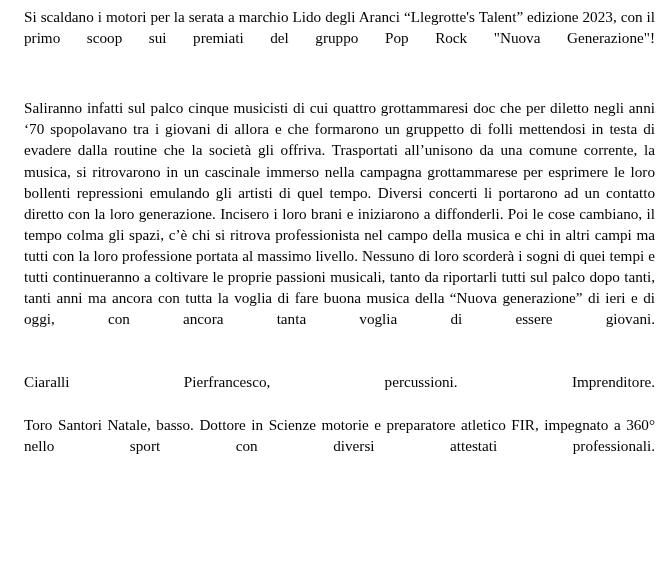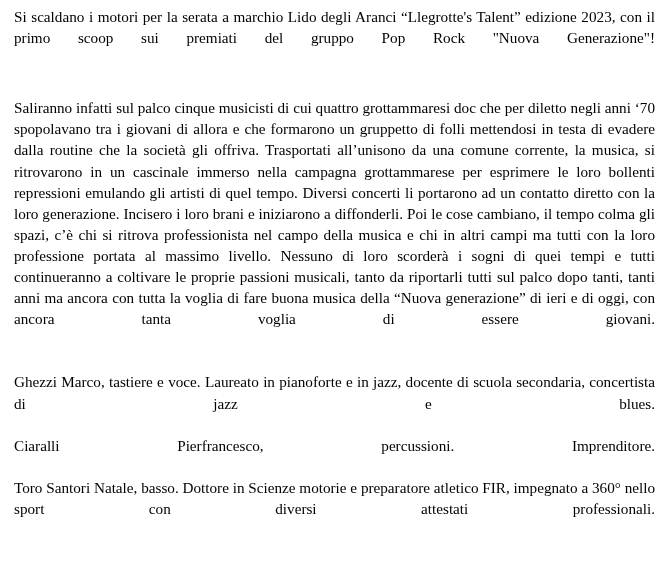--- a/index.html
+++ b/index.html
@@ -11,21 +11,21 @@
     width: 669px;
     height: 576px;
     overflow: hidden;
     font-family: "Liberation Serif", "DejaVu Serif", serif;
     color: #000000;
   }
   .page {
     box-sizing: border-box;
     width: 669px;
     height: 576px;
-    padding: 6px 14px 0 14px;
+    padding: 6px 14px 0 24px;
     background: #ffffff;
   }
   .para {
     font-size: 15.2px;
     line-height: 21.1px;
     text-align: justify;
     text-justify: inter-word;
     margin: 0;
     -webkit-hyphens: none;
     hyphens: none;
@@ -60,19 +60,18 @@
 </head>
 <body>
 
 <div class="page">
 
   <p class="para para-intro">Si scaldano i motori per la serata a marchio Lido degli Aranci “Llegrotte's Talent” edizione 2023, con il primo scoop sui premiati del gruppo Pop Rock "Nuova Generazione"!</p>
 
   <p class="para para-history">Saliranno infatti sul palco cinque musicisti di cui quattro grottammaresi doc che per diletto negli anni ‘70 spopolavano tra i giovani di allora e che formarono un gruppetto di folli mettendosi in testa di evadere dalla routine che la società gli offriva. Trasportati all’unisono da una comune corrente, la musica, si ritrovarono in un cascinale immerso nella campagna grottammarese per esprimere le loro bollenti repressioni emulando gli artisti di quel tempo. Diversi concerti li portarono ad un contatto diretto con la loro generazione. Incisero i loro brani e iniziarono a diffonderli. Poi le cose cambiano, il tempo colma gli spazi, c’è chi si ritrova professionista nel campo della musica e chi in altri campi ma tutti con la loro professione portata al massimo livello. Nessuno di loro scorderà i sogni di quei tempi e tutti continueranno a coltivare le proprie passioni musicali, tanto da riportarli tutti sul palco dopo tanti, tanti anni ma ancora con tutta la voglia di fare buona musica della “Nuova generazione” di ieri e di oggi, con ancora tanta voglia di essere giovani.</p>
 
   <ul class="roster">
-    <li class="roster-item">Ghezzi Marco, tastiere e voce. Laureato in pianoforte e in jazz, docente di scuola secondaria, concertista di jazz e blues.</li>
     <li class="roster-item">Ciaralli Pierfrancesco, percussioni. Imprenditore.</li>
     <li class="roster-item">Toro Santori Natale, basso. Dottore in Scienze motorie e preparatore atletico FIR, impegnato a 360° nello sport con diversi attestati professionali.</li>
 
   </ul>
 
 </div>
 
 </body></html>

